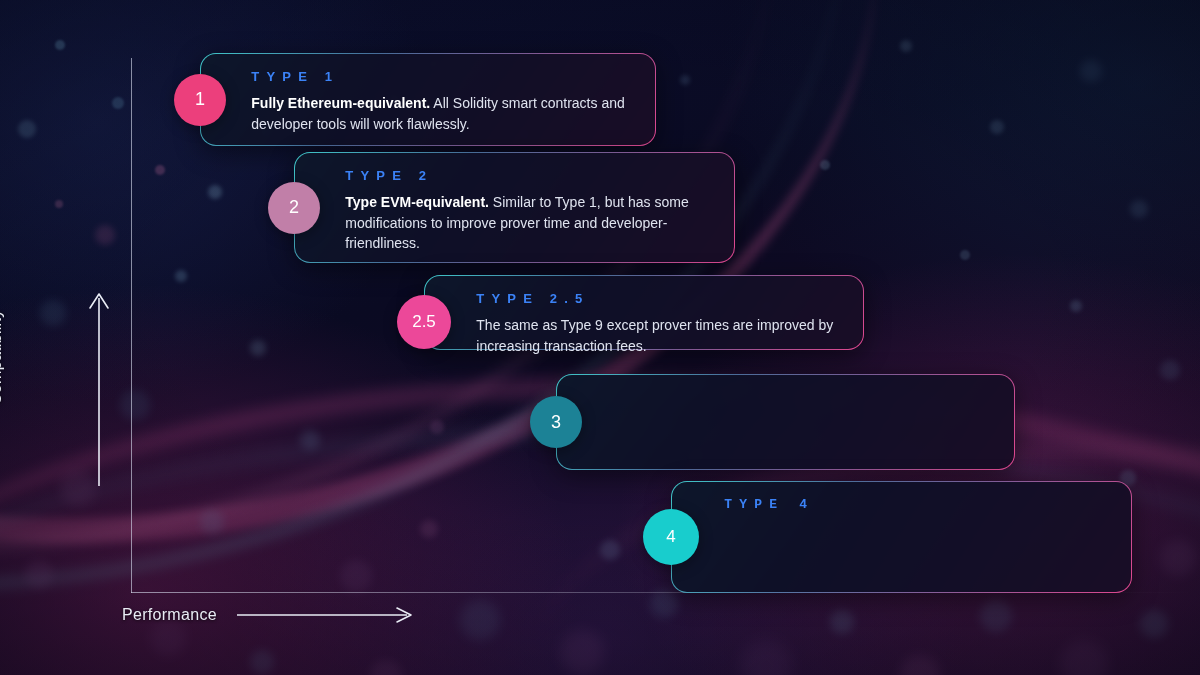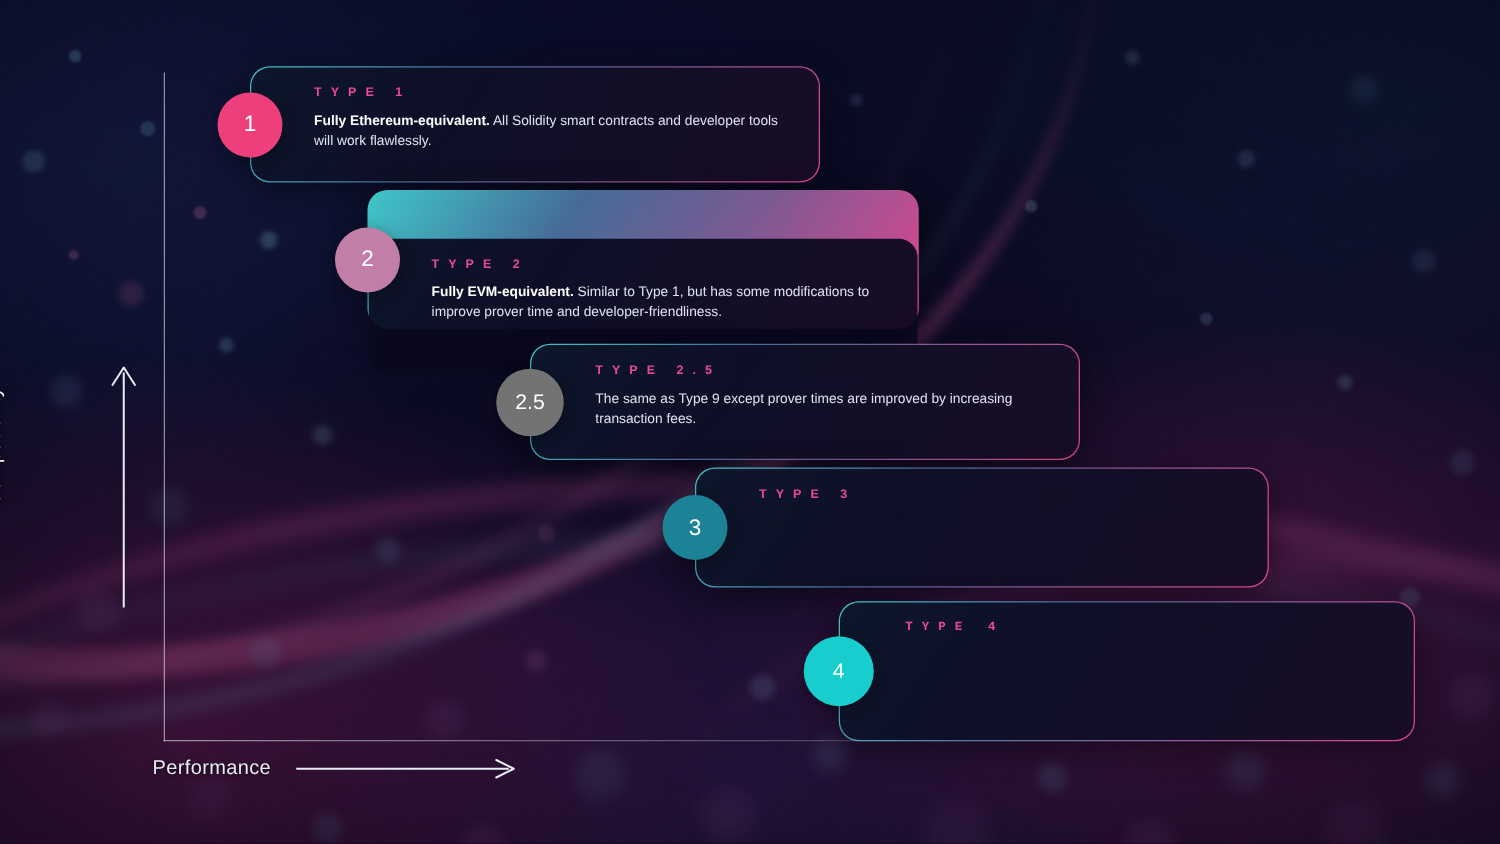--- a/index.html
+++ b/index.html
@@ -73,25 +73,25 @@
     padding:1.3px;
     box-shadow:0 6px 26px rgba(0,0,0,.45);
   }
   .card-inner {
     border-radius:15px;
     background:rgba(10,9,30,.93);
     height:100%;
     padding:15px 22px 16px 0;
   }
   .card-title {
-    font-size:10px; font-weight:bold; color:#ec4899;
+    font-size:13px; font-weight:bold; color:#3b82f6;
     letter-spacing:7.2px; margin-bottom:9px;
   }
   .card-text {
-    font-size:11px; line-height:1.47; color:#dfe3ef;
+    font-size:14px; line-height:1.47; color:#dfe3ef;
   }
   .card-text b { color:#ffffff; font-weight:bold; }
 
   .badge {
     position:absolute; border-radius:50%;
     display:flex; align-items:center; justify-content:center;
     color:#ffffff; font-weight:400;
     z-index:5;
     box-shadow:0 3px 14px rgba(0,0,0,.35);
   }
@@ -186,36 +186,35 @@
 
 <div id="cards-layer">
     <div class="card" style="left: 200px; top: 53px; width: 456px; height: 93px; background: linear-gradient(125deg, rgb(63, 199, 201) 0%, rgba(90, 140, 190, 0.75) 34%, rgba(150, 110, 175, 0.8) 62%, rgb(224, 71, 143) 100%);">
       <div class="card-inner" style="padding-left: 50px;">
         <div class="card-title">TYPE 1</div>
         <div class="card-text"><b>Fully Ethereum-equivalent.</b><span> All Solidity smart contracts and developer tools will work flawlessly.</span></div>
       </div>
     </div>
     <div class="badge" style="left: 174px; top: 73.5px; width: 52px; height: 52px; background: rgb(236, 63, 124); font-size: 18px;">1</div>
     <div class="card" style="left: 294px; top: 152px; width: 441px; height: 111px; background: linear-gradient(125deg, rgb(63, 199, 201) 0%, rgba(90, 140, 190, 0.75) 34%, rgba(150, 110, 175, 0.8) 62%, rgb(224, 71, 143) 100%);">
-      <div class="card-inner" style="padding-left: 50px; margin-top: 38px;">
+      <div class="card-inner" style="padding-left: 50px;">
         <div class="card-title">TYPE 2</div>
-        <div class="card-text"><b>Fully EVM-equivalent.</b><span> Similar to Type 1, but has some modifications to improve prover time and developer-friendliness.</span></div>
+        <div class="card-text"><b>Type EVM-equivalent.</b><span> Similar to Type 1, but has some modifications to improve prover time and developer-friendliness.</span></div>
       </div>
     </div>
     <div class="badge" style="left: 268px; top: 181.5px; width: 52px; height: 52px; background: rgb(193, 127, 168); font-size: 18px;">2</div>
-    <div class="card" style="left: 424px; top: 275px; width: 440px; height: 93px; background: linear-gradient(125deg, rgb(63, 199, 201) 0%, rgba(90, 140, 190, 0.75) 34%, rgba(150, 110, 175, 0.8) 62%, rgb(224, 71, 143) 100%);">
+    <div class="card" style="left: 424px; top: 275px; width: 440px; height: 75px; background: linear-gradient(125deg, rgb(63, 199, 201) 0%, rgba(90, 140, 190, 0.75) 34%, rgba(150, 110, 175, 0.8) 62%, rgb(224, 71, 143) 100%);">
       <div class="card-inner" style="padding-left: 51px;">
         <div class="card-title">TYPE 2.5</div>
         <div class="card-text"><span>The same as Type 9 except prover times are improved by increasing transaction fees.</span></div>
       </div>
     </div>
-    <div class="badge" style="left: 397px; top: 294.5px; width: 54px; height: 54px; background: #737373; font-size: 17px;">2.5</div>
+    <div class="badge" style="left: 397px; top: 294.5px; width: 54px; height: 54px; background: #ec4899; font-size: 17px;">2.5</div>
     <div class="card" style="left: 556px; top: 374px; width: 459px; height: 96px; background: linear-gradient(125deg, rgb(63, 199, 201) 0%, rgba(90, 140, 190, 0.75) 34%, rgba(150, 110, 175, 0.8) 62%, rgb(224, 71, 143) 100%);">
       <div class="card-inner" style="padding-left: 50px;">
-        <div class="card-title">TYPE 3</div>
       </div>
     </div>
     <div class="badge" style="left: 530px; top: 396px; width: 52px; height: 52px; background: rgb(28, 130, 150); font-size: 18px;">3</div>
     <div class="card" style="left: 671px; top: 481px; width: 461px; height: 112px; background: linear-gradient(125deg, rgb(63, 199, 201) 0%, rgba(90, 140, 190, 0.75) 34%, rgba(150, 110, 175, 0.8) 62%, rgb(224, 71, 143) 100%);">
       <div class="card-inner" style="padding-left: 52px; font-family: Liberation Mono, monospace;">
         <div class="card-title">TYPE 4</div>
       </div>
     </div>
     <div class="badge" style="left: 643px; top: 509px; width: 56px; height: 56px; background: rgb(24, 205, 205); font-size: 17px;">4</div>
   </div>

